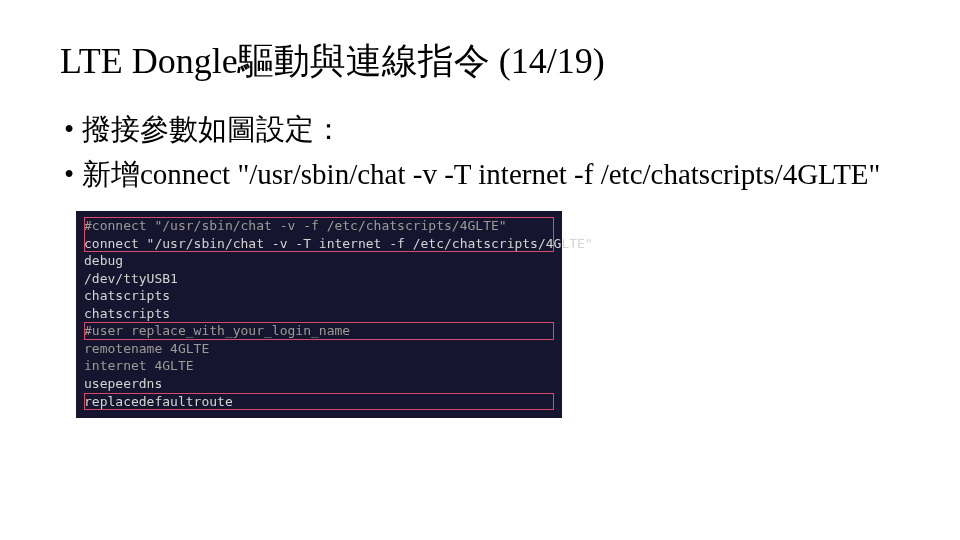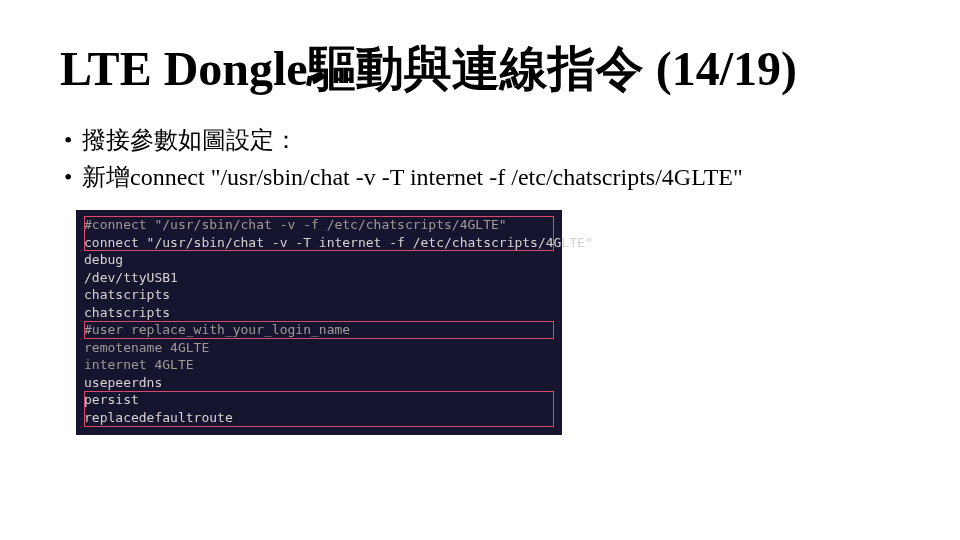--- a/index.html
+++ b/index.html
@@ -9,30 +9,30 @@
     height: 540px;
     background: #ffffff;
     font-family: "Times New Roman", "PMingLiU", "MingLiU", serif;
     color: #000000;
     overflow: hidden;
   }
   .slide {
     padding: 30px 60px 20px 60px;
   }
   .title {
-    font-size: 48px;
-    font-weight: bold;
+    font-size: 36px;
+    font-weight: normal;
     margin: 10px 0 24px 0;
     line-height: 1.2;
   }
   ul.bullets {
     list-style: none;
     padding: 0;
     margin: 0 0 14px 0;
-    font-size: 24px;
+    font-size: 29px;
     line-height: 1.55;
   }
   ul.bullets li {
     position: relative;
     padding-left: 22px;
   }
   ul.bullets li::before {
     content: "•";
     position: absolute;
     left: 4px;
@@ -83,18 +83,17 @@
     <div class="line">chatscripts</div>
     <div class="line">chatscripts</div>
     <div class="box-red">
       <div class="line dim">#user replace_with_your_login_name</div>
     </div>
     <div class="line dim">remotename 4GLTE</div>
     <div class="line dim">internet 4GLTE</div>
     <div class="line"></div>
     <div class="line">usepeerdns</div>
     <div class="box-red">
-      <div class="line">persist</div>
       <div class="line">replacedefaultroute</div>
     </div>
   </div>
 
 </div>
 
 </body></html>

